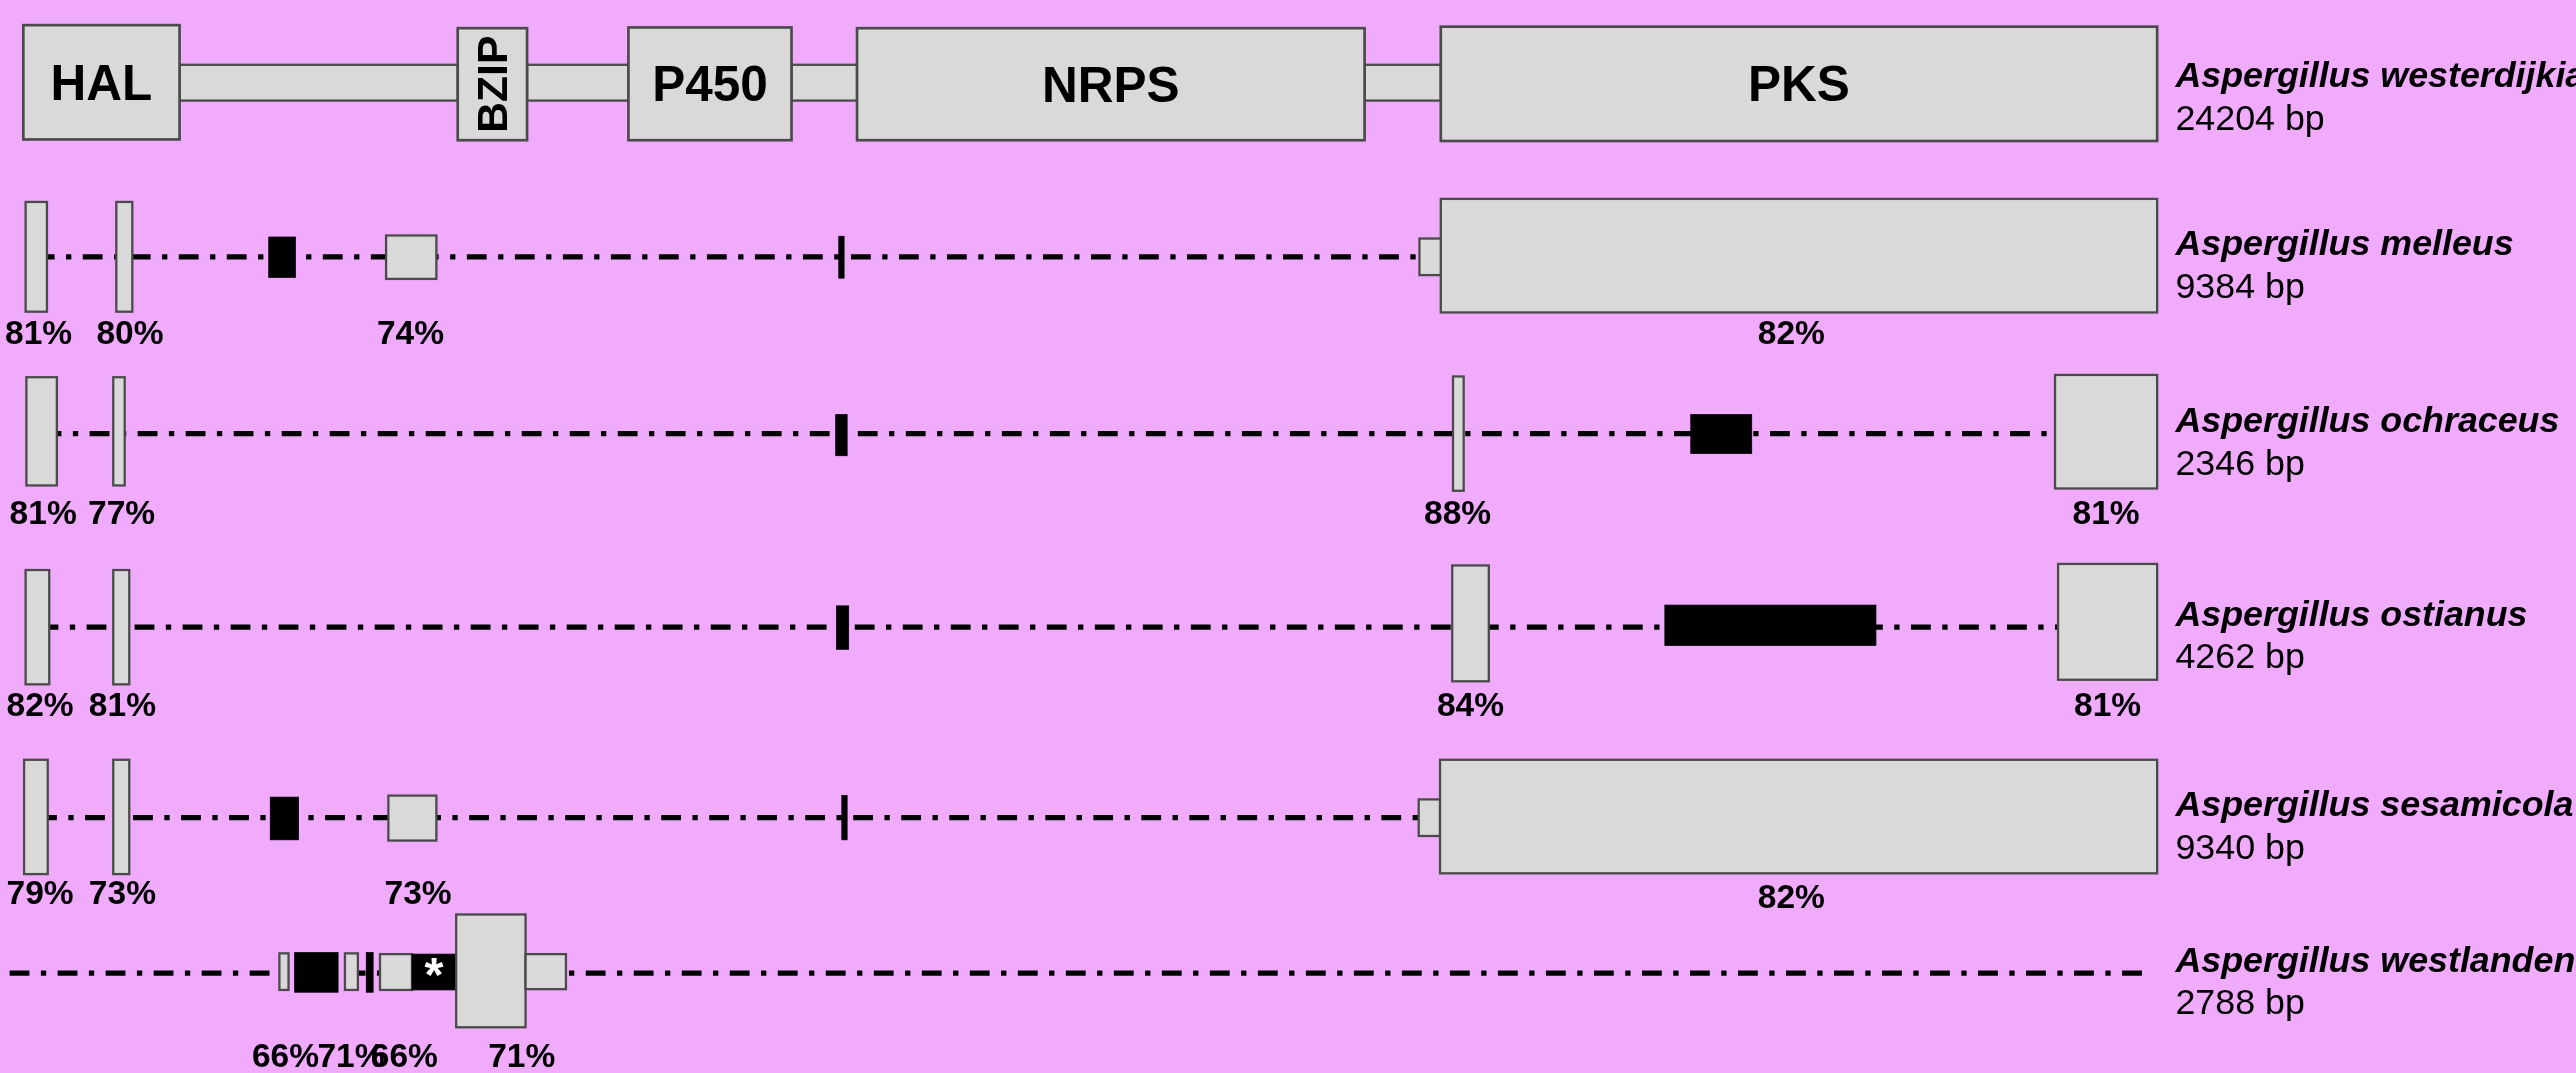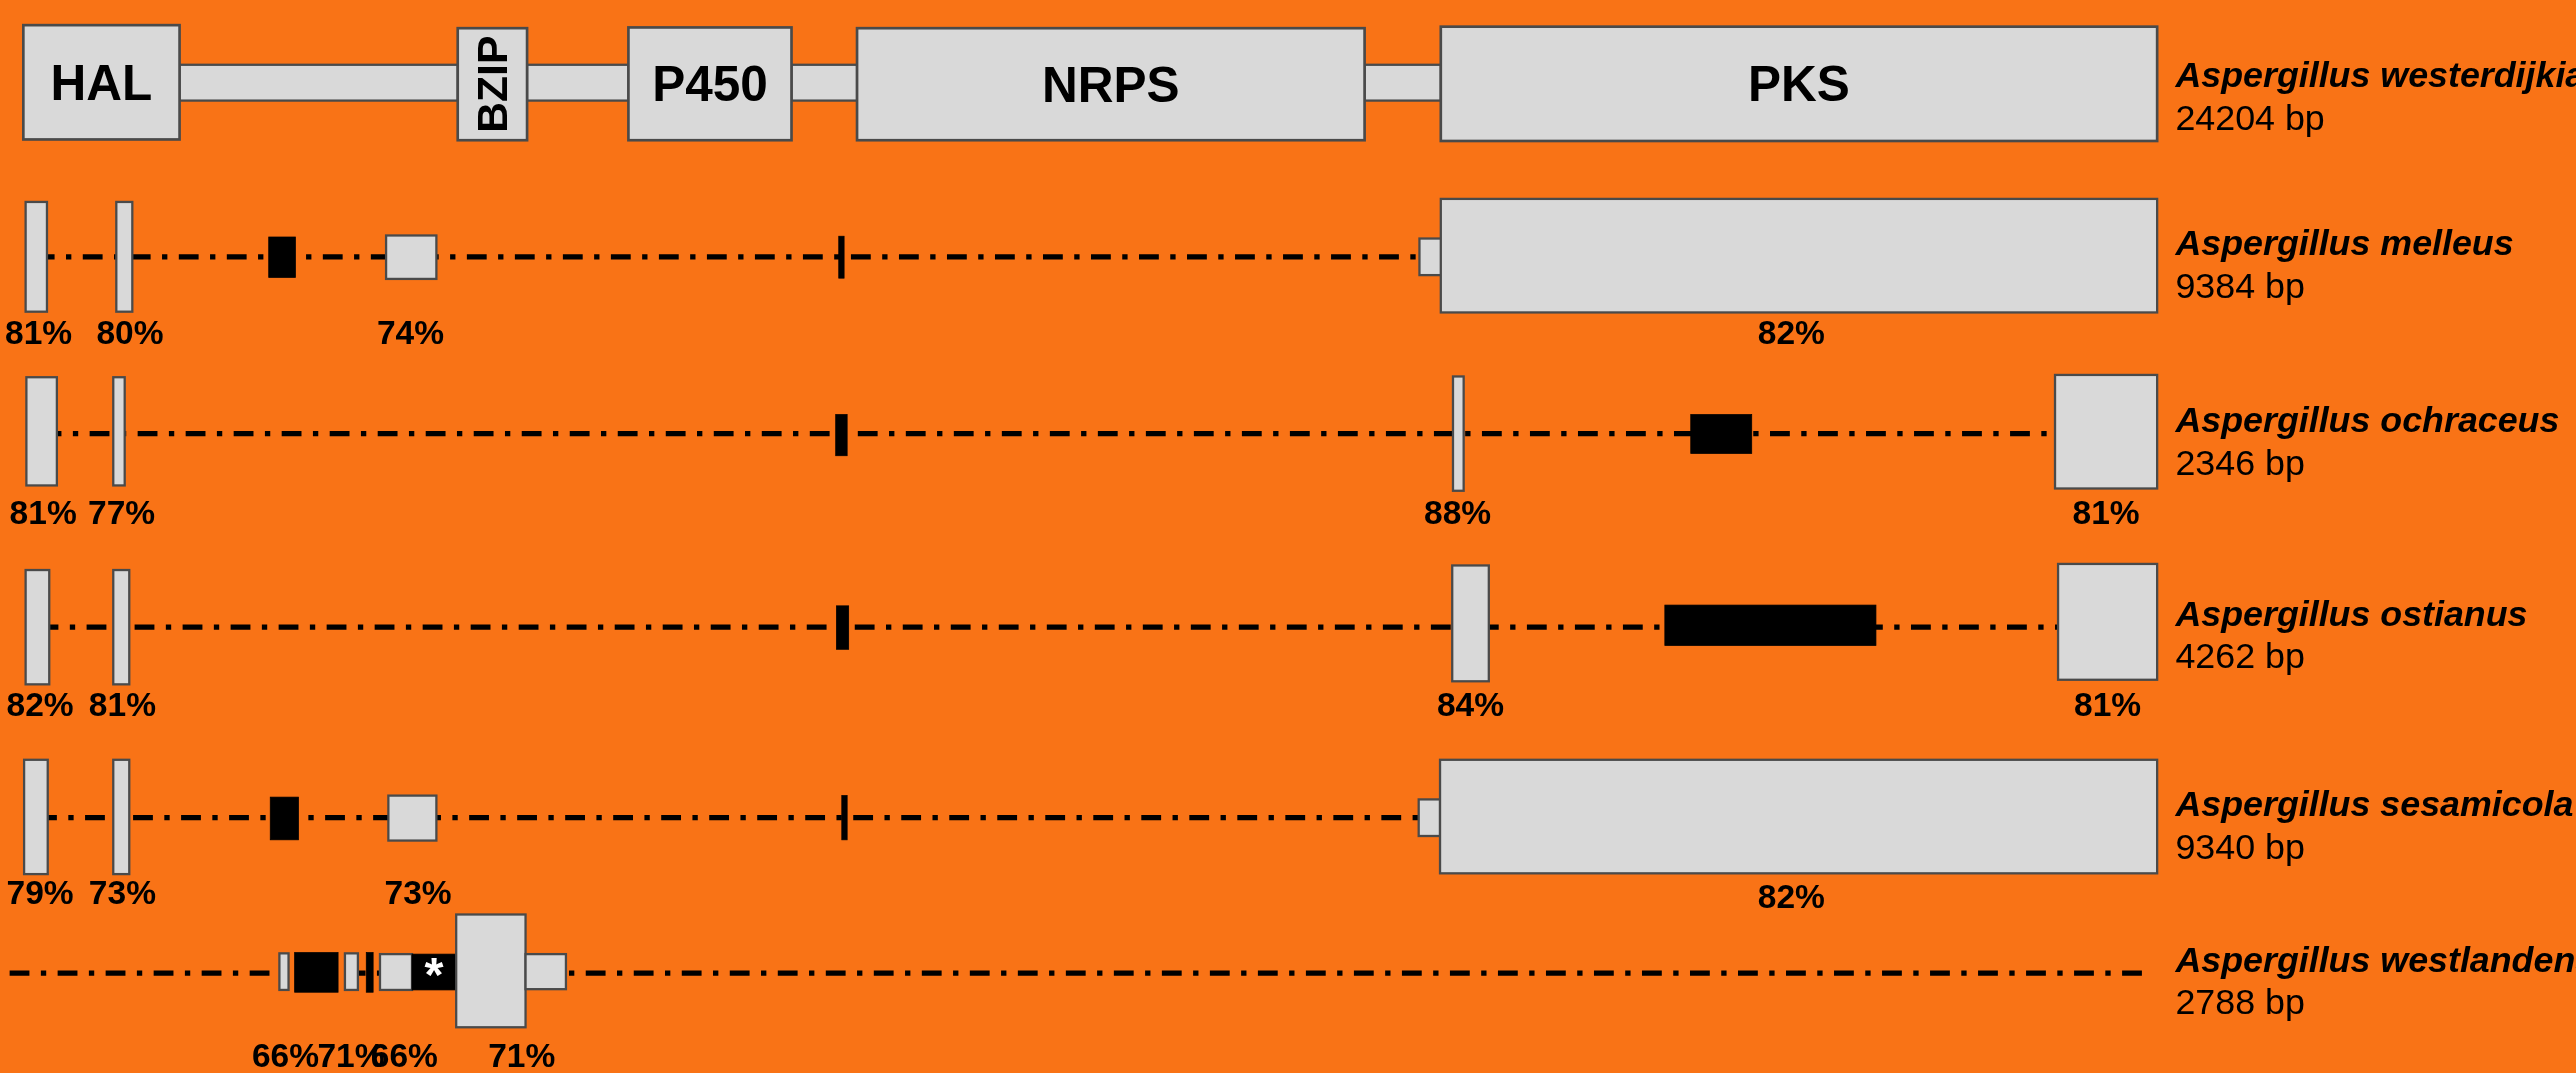--- a/index.html
+++ b/index.html
@@ -1,16 +1,16 @@
 <!DOCTYPE html>
 <html style="font-size:12.2px"><head>
 <meta charset="utf-8">
 <style>
   html, body { margin: 0; padding: 0; background: #ffffff; }
-  #stage { position: relative; width: 2576px; height: 1073px; background: #f97316; }
+  #stage { position: relative; width: 2576px; height: 1073px; background: #f0abfc; }
   svg { display: block; }
   text { fill: #000000; font-family: "Liberation Sans", sans-serif; }
   .gene    { font-weight: bold; font-size: 65px; text-anchor: middle; }
   .gene-sm { font-weight: bold; font-size: 56px; text-anchor: middle; }
   .pct     { font-weight: bold; font-size: 44px; text-anchor: middle; }
   .species { font-weight: bold; font-style: italic; font-size: 47px; text-anchor: start; }
   .bp      { font-weight: normal; font-size: 47px; text-anchor: start; }
   .mark    { font-weight: bold; font-size: 64px; fill: #ffffff; text-anchor: middle; }
 </style>
 </head>

